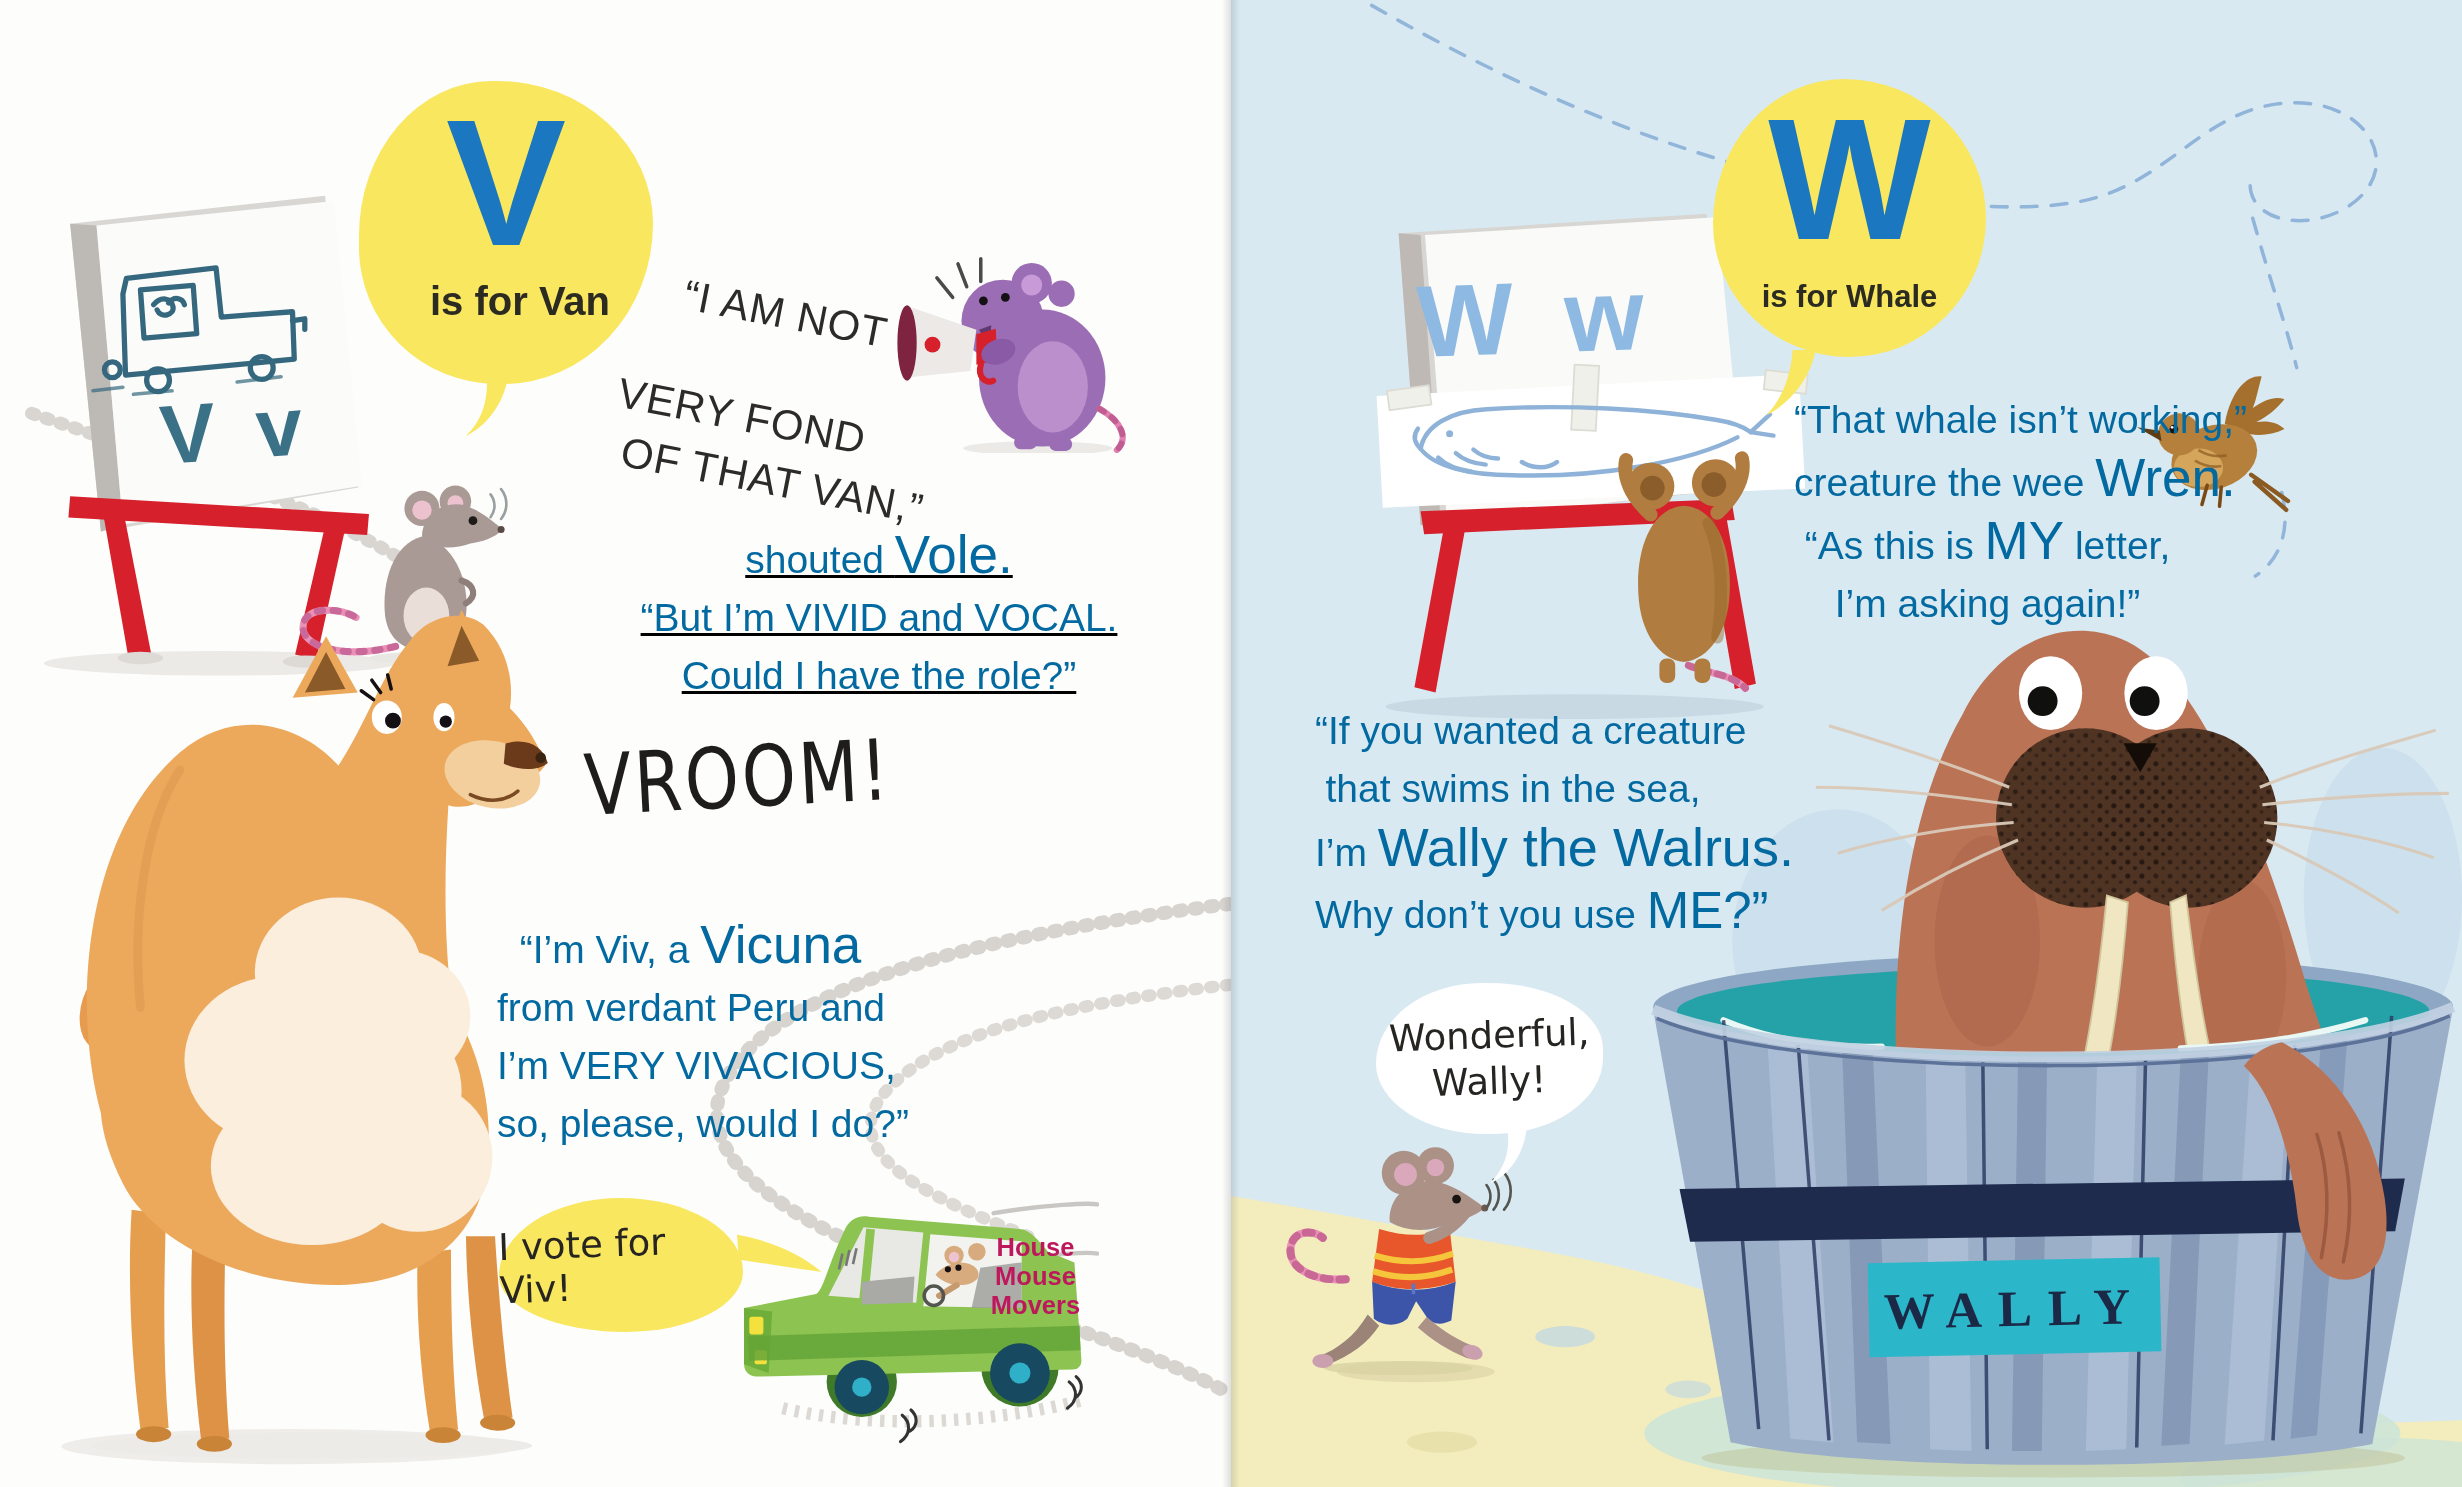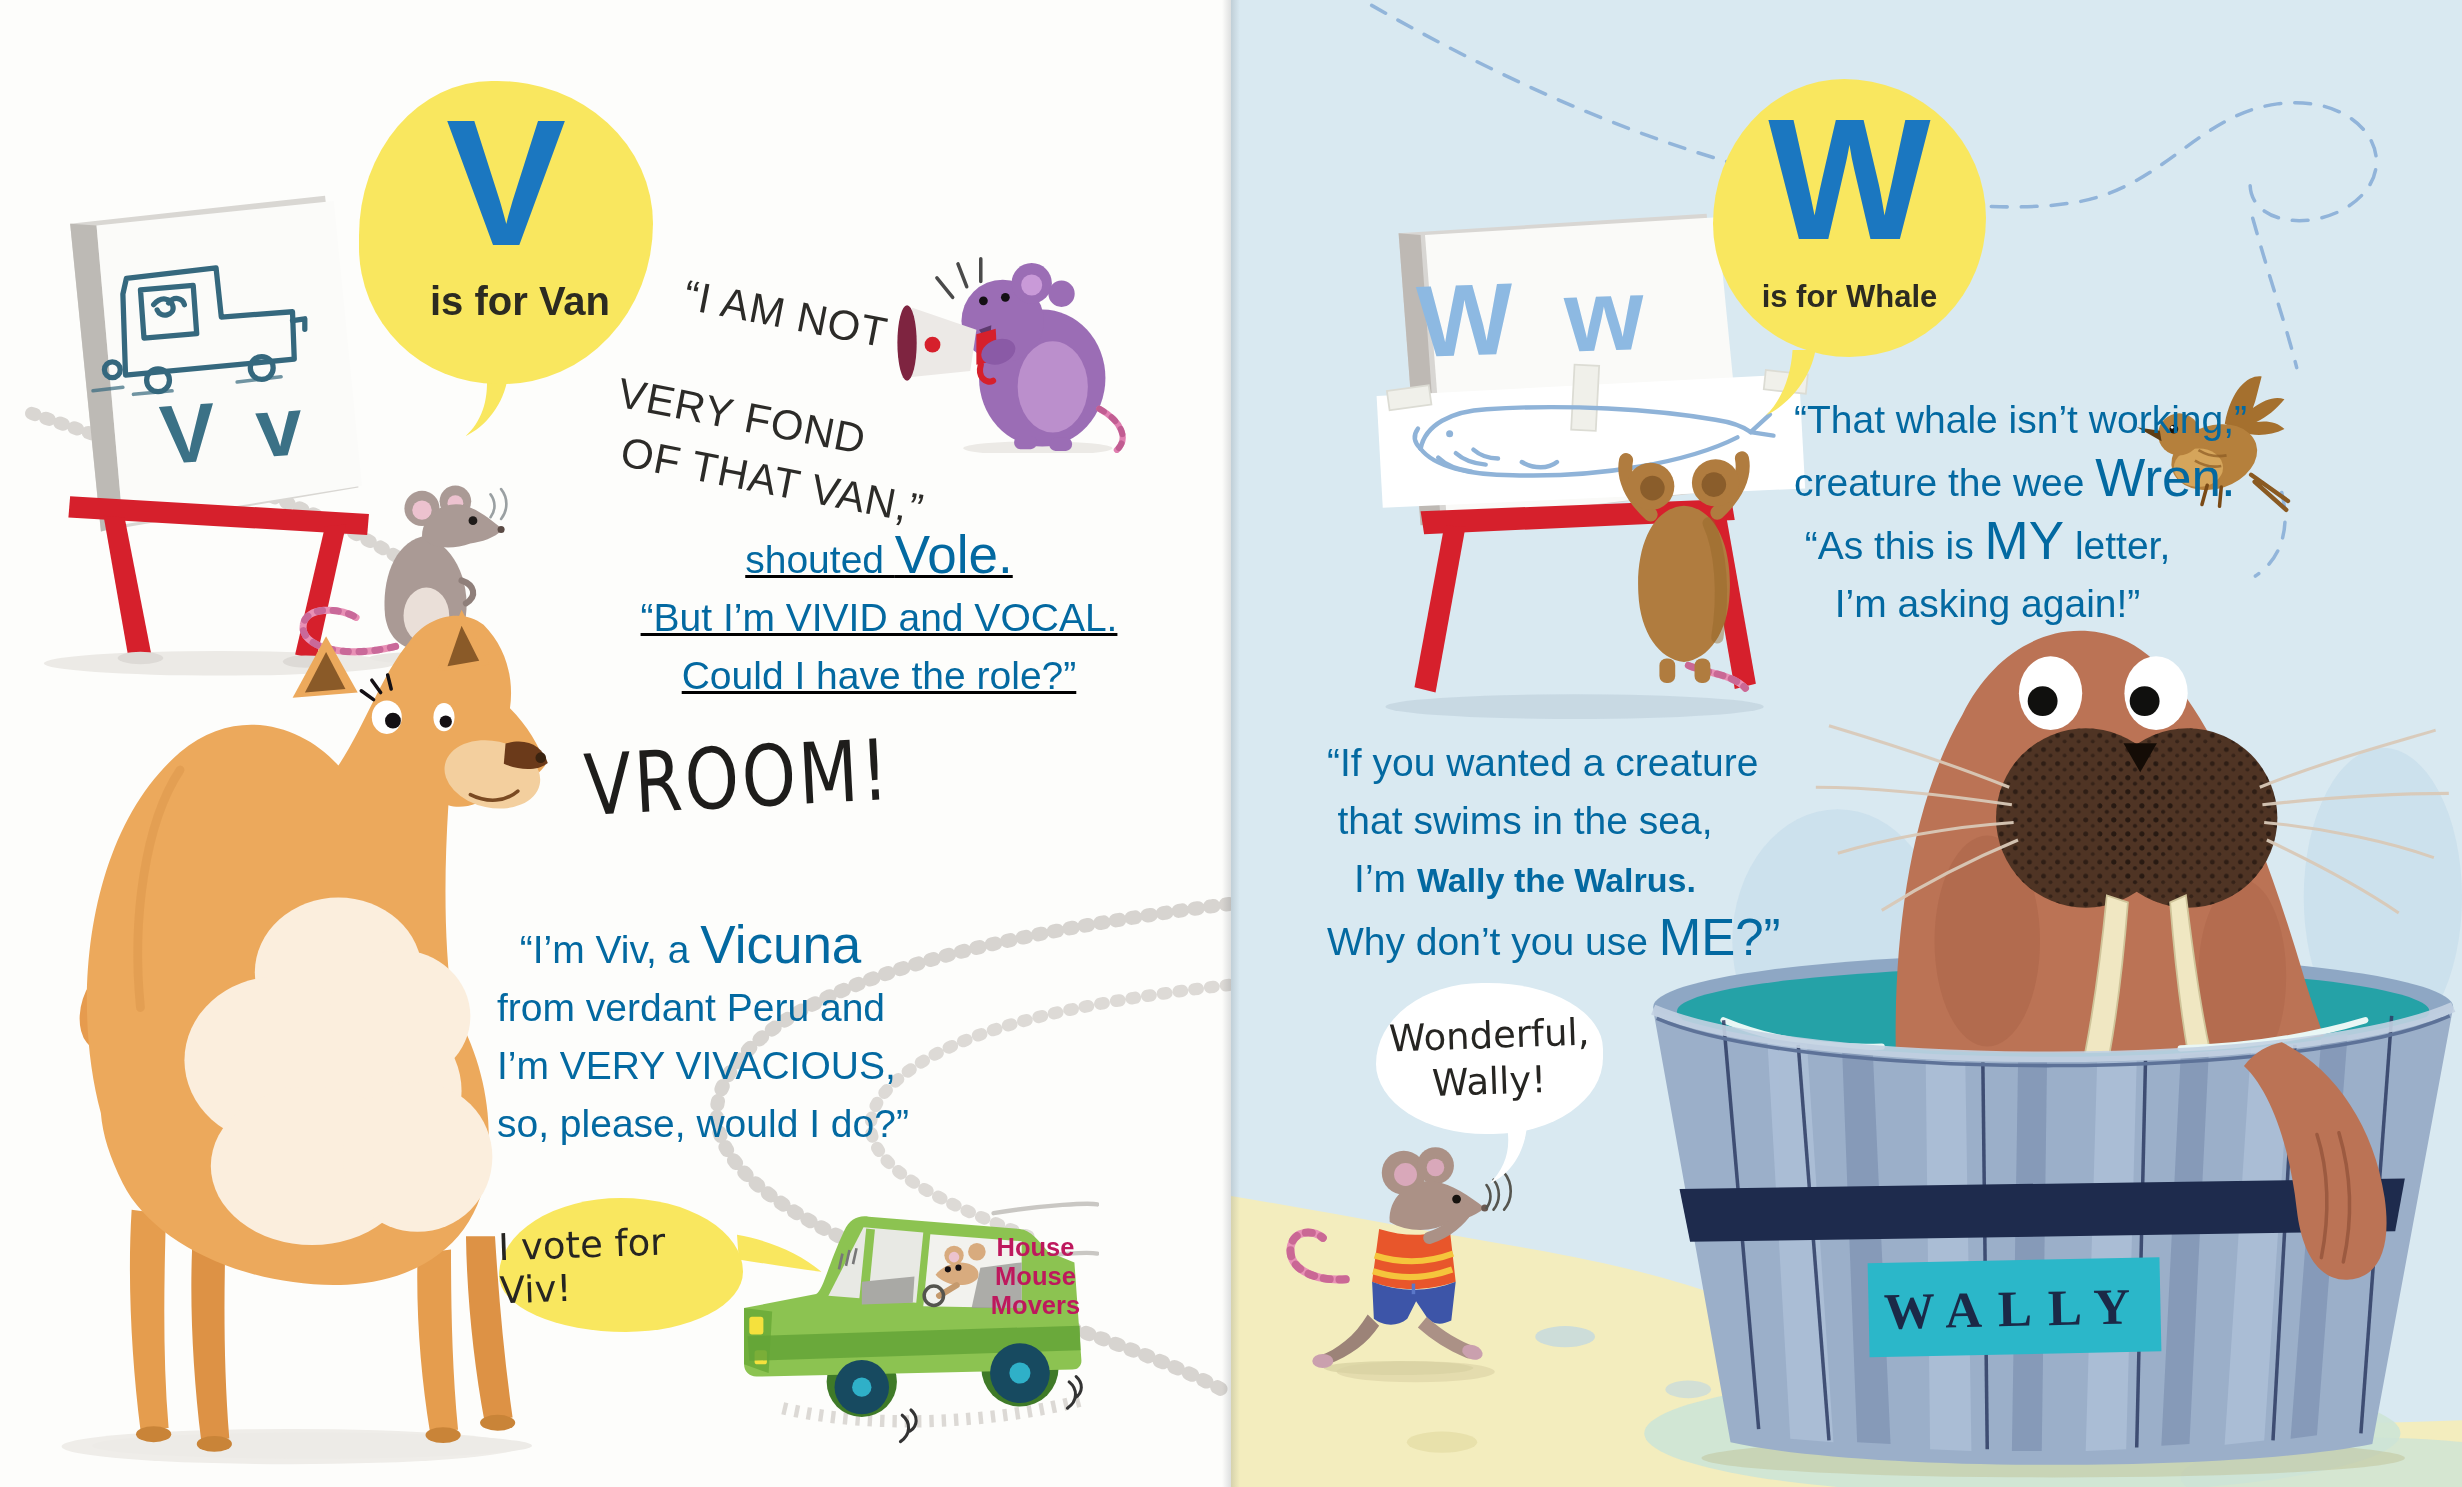--- a/index.html
+++ b/index.html
@@ -301,24 +301,24 @@
       <ellipse cx="70" cy="112" rx="28" ry="22" fill="#d8a95e" opacity="0.9"></ellipse>
       <circle cx="48" cy="74" r="24" fill="#b5803c"></circle>
       <polygon points="26,70 0,66 28,82" fill="#5f3d14"></polygon>
       <circle cx="42" cy="68" r="5" fill="#1c1208"></circle>
       <circle cx="40" cy="66" r="1.6" fill="#fff"></circle>
       <path d="M130 120 L172 150 M134 128 L170 160" stroke="#8a5a22" stroke-width="5" stroke-linecap="round"></path>
       <path d="M80 132 l-6 22 M96 134 l-2 22" stroke="#7a4a16" stroke-width="4" stroke-linecap="round"></path>
       <path d="M70 92 c10 6 22 8 32 6 M66 104 c10 6 20 8 30 6" stroke="#8a5a22" stroke-width="3" fill="none" opacity="0.7"></path>
     </svg>
 
-    <div class="para" style="left:96px;top:702px;width:396px;margin-top:32px;">
+    <div class="para" style="left:84px;top:702px;width:396px;">
       <div class="tline">“If you wanted a creature</div>
       <div class="tline">that swims in the sea,</div>
-      <div class="tline"><span>I’m </span><span class="em" style="font-size:34px;font-weight:bold;">Wally the Walrus.</span></div>
+      <div class="tline"><span>I’m </span><span class="em" style="font-size:54px;">Wally the Walrus.</span></div>
       <div class="tline"><span>Why don’t you use </span><span class="em" style="font-size:51px;">ME?”</span></div>
     </div>
 
     <svg class="abs" style="left:387px;top:563px;z-index:15;" width="844" height="925" viewBox="0 0 960 1052">
       <defs>
         <pattern id="spk" width="16" height="16" patternUnits="userSpaceOnUse">
           <circle cx="4" cy="4" r="2.8" fill="#241710" opacity="0.75"></circle>
           <circle cx="12" cy="11" r="2.3" fill="#241710" opacity="0.6"></circle>
         </pattern>
       </defs>

